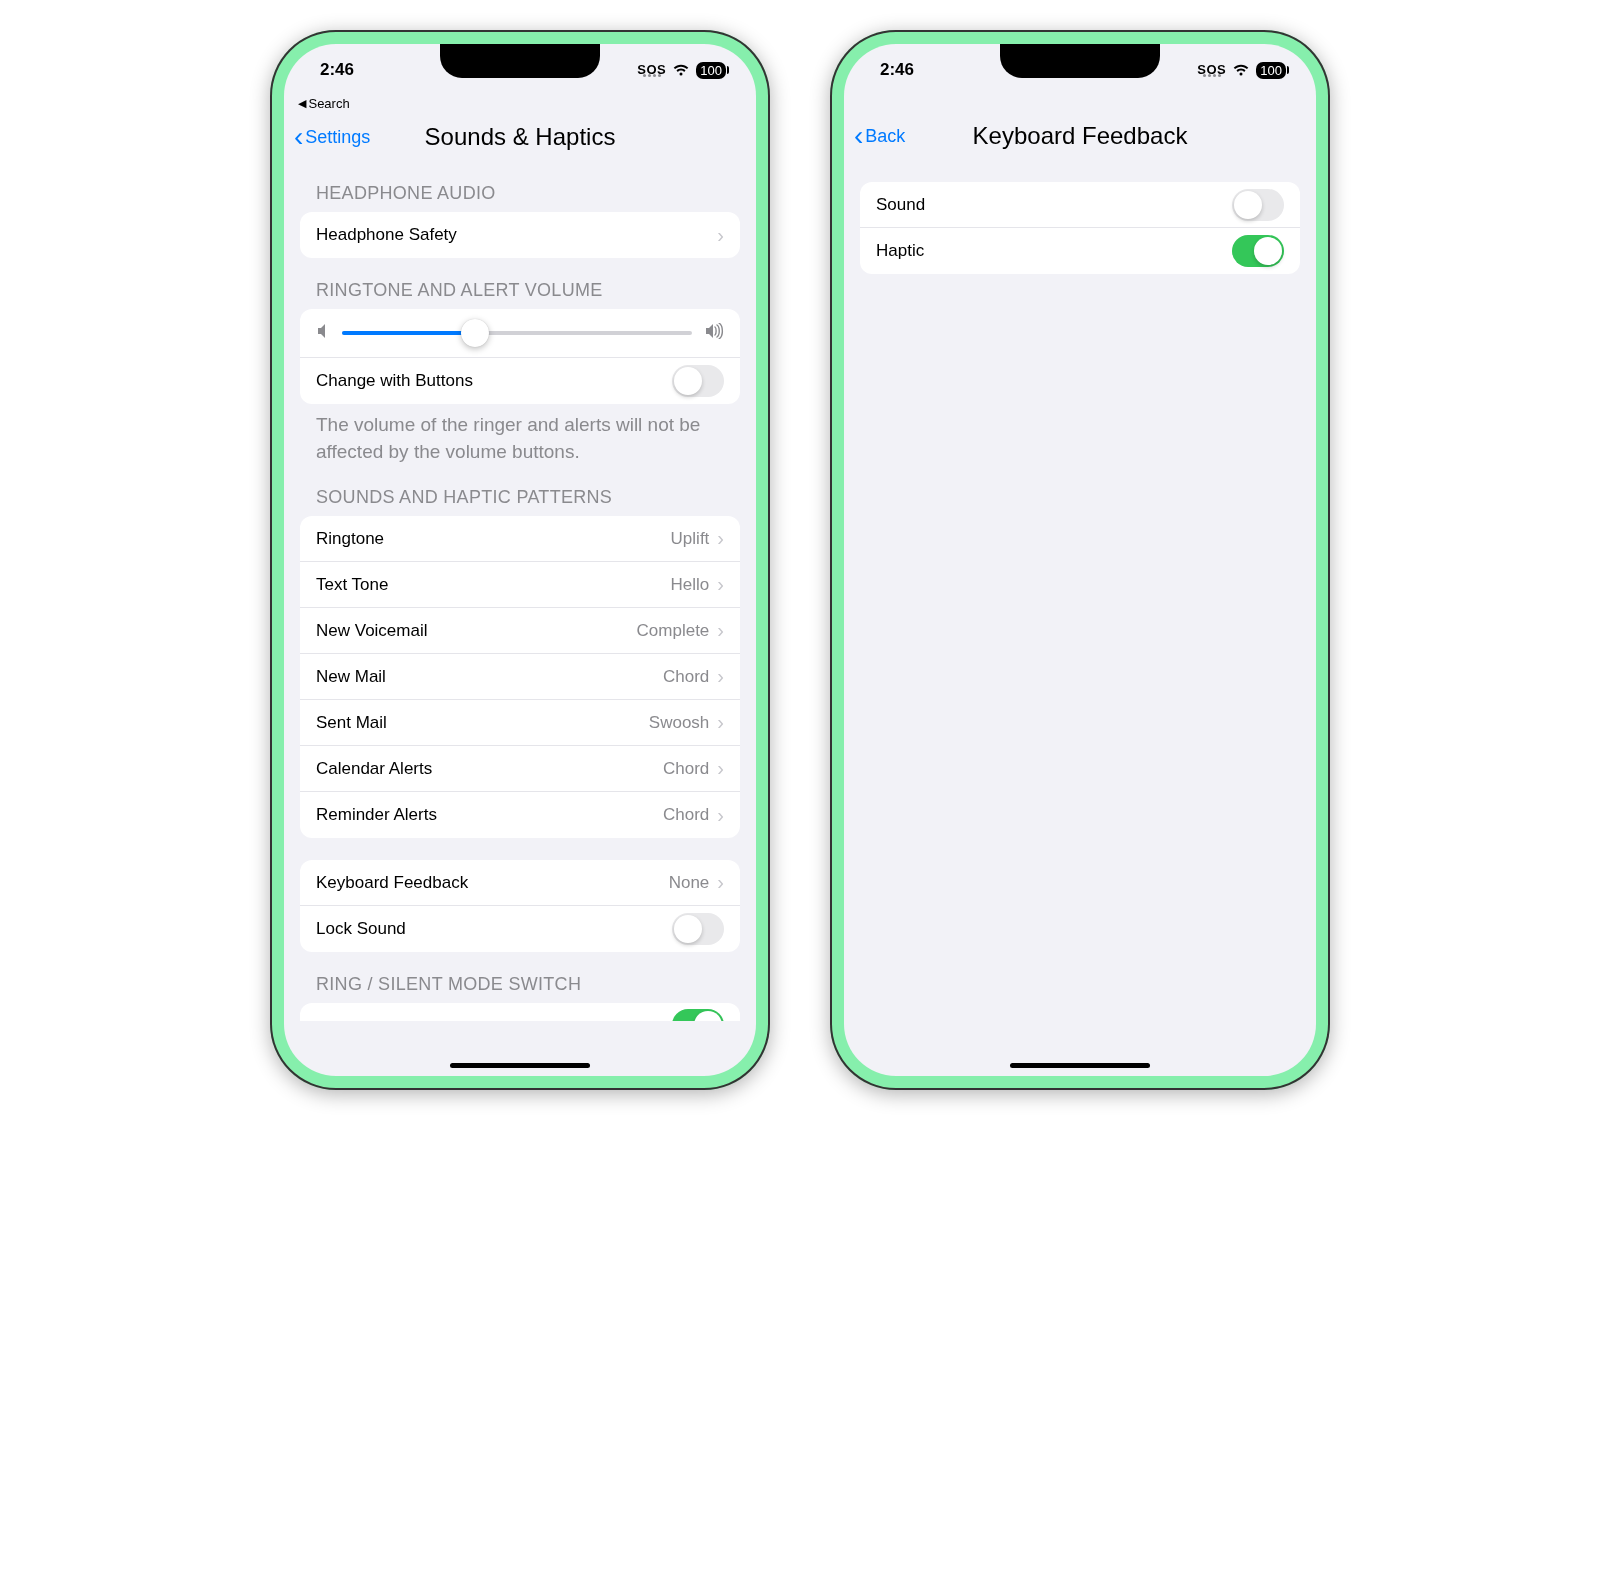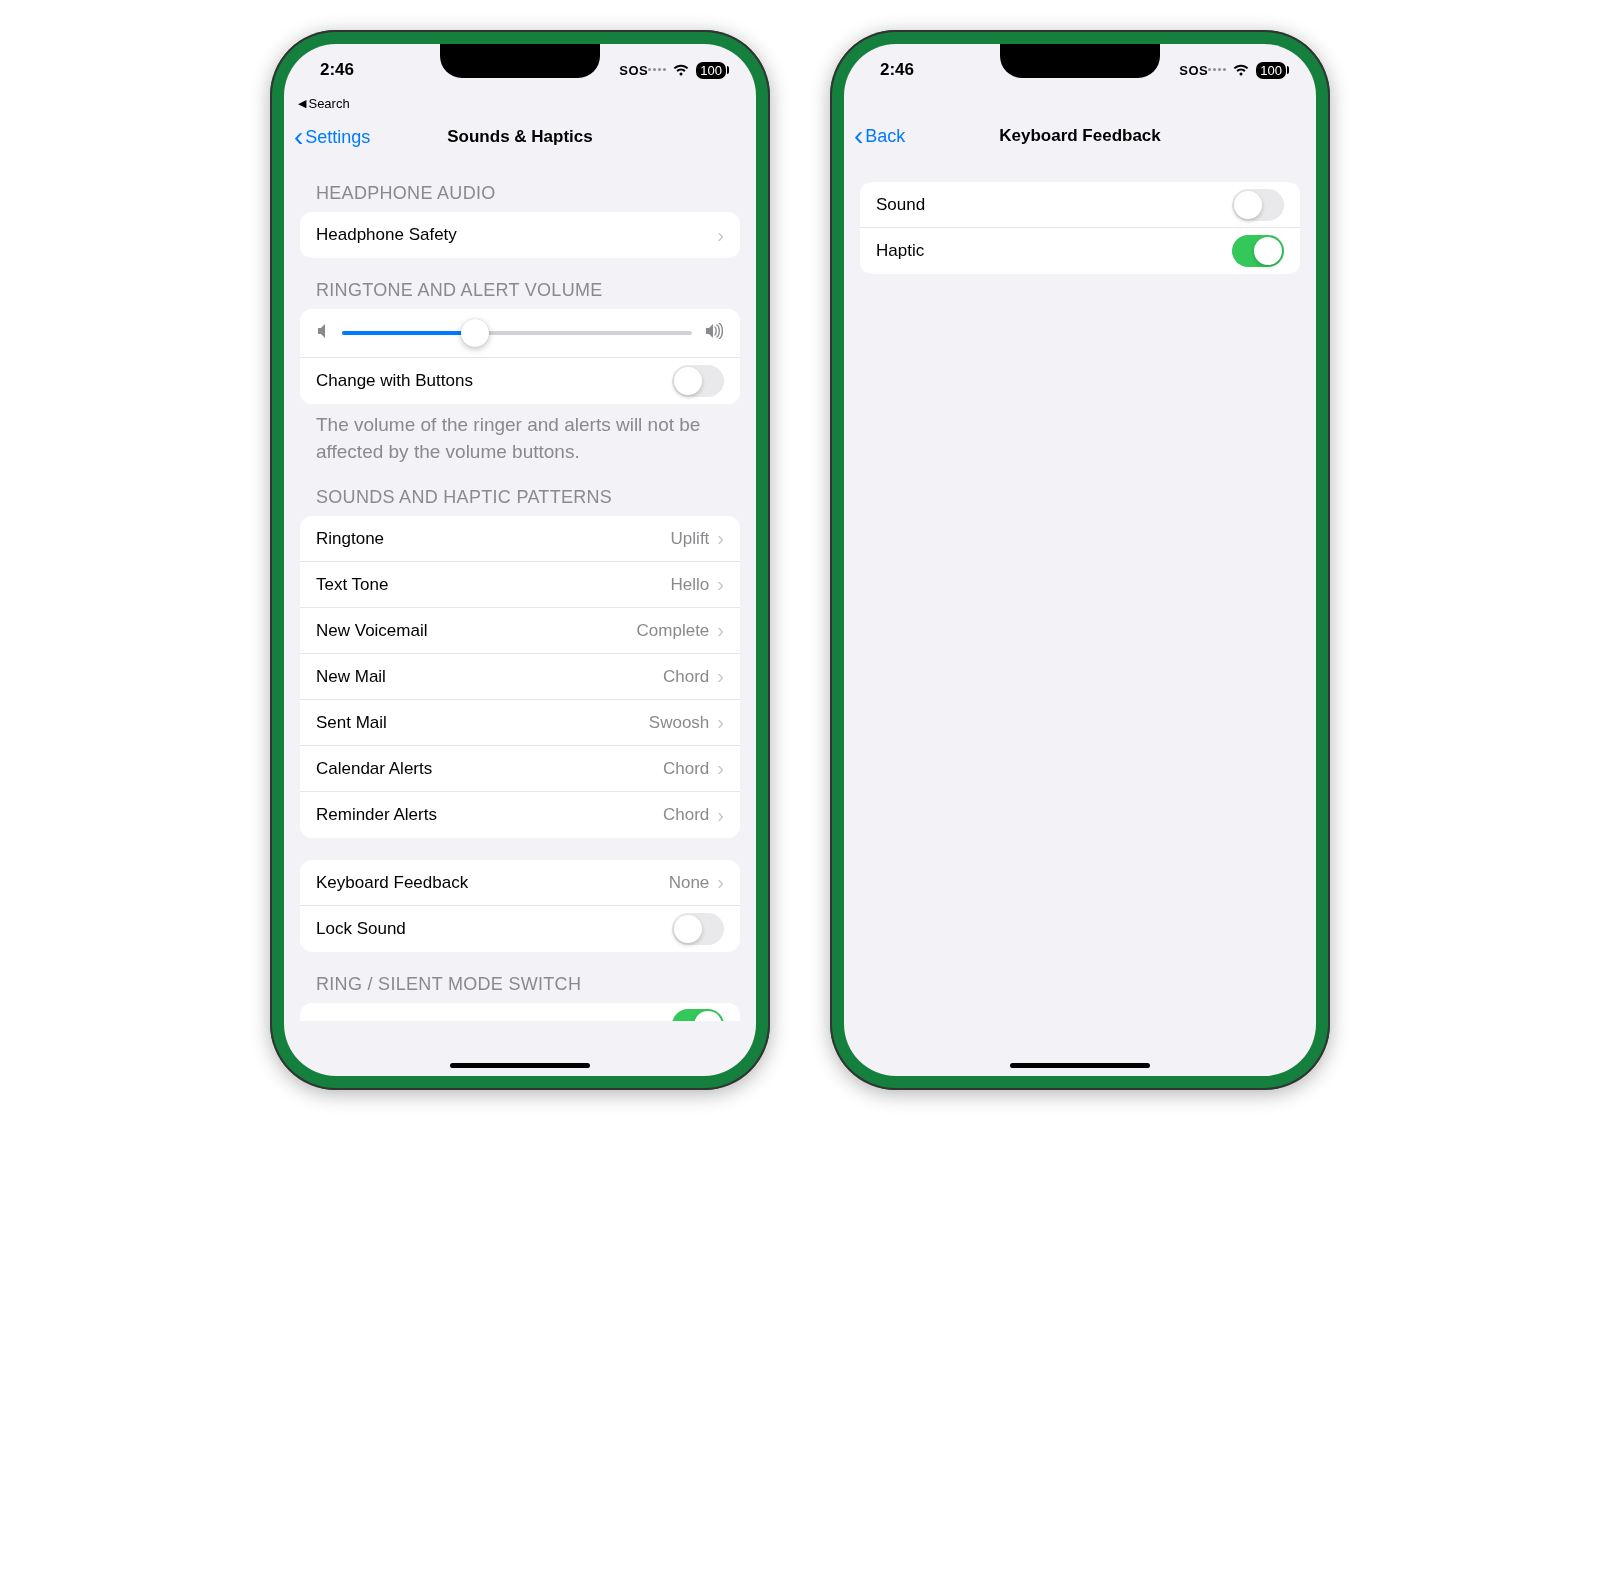--- a/index.html
+++ b/index.html
@@ -7,21 +7,21 @@
     font-family: -apple-system, BlinkMacSystemFont, "Segoe UI", Helvetica, Arial, sans-serif;
     background: #fff;
     display: flex;
     gap: 60px;
     padding: 30px;
     justify-content: center;
   }
   .phone {
     width: 500px;
     height: 1060px;
-    background: #15803d;
+    background: #86efac;
     border-radius: 66px;
     padding: 14px;
     box-shadow: inset 0 0 0 2px #333, 0 4px 20px rgba(0,0,0,.3);
     position: relative;
   }
   .phone::before, .phone::after {
     content: '';
     position: absolute;
     background: #222;
     border-radius: 4px;
@@ -53,40 +53,40 @@
     justify-content: space-between;
     align-items: center;
     padding: 0 30px 0 36px;
     font-weight: 600;
     font-size: 17px;
   }
   .status-right { display: flex; align-items: center; gap: 6px; }
   .sos { font-size: 13px; font-weight: 700; letter-spacing: .5px; }
   .sos-dots { display:flex; gap:2px; margin-top:-2px;}
   .sos-dots span{width:3px;height:3px;background:#8e8e93;border-radius:50%;}
-  .sos-wrap{display:flex;flex-direction:row;align-items:center;line-height:1;margin-left:16px;}
+  .sos-wrap{display:flex;flex-direction:column;align-items:center;line-height:1;margin-left:16px;}
   .wifi-icon svg { display:block; }
   .battery {
     background: #000; color: #fff; border-radius: 7px;
     padding: 1px 4px; font-size: 13px; font-weight: 400;
     position: relative;
   }
   .battery::after{content:'';position:absolute;right:-3px;top:50%;transform:translateY(-50%);width:2px;height:8px;background:#000;border-radius:0 2px 2px 0;}
   .breadcrumb {
     font-size: 13px; padding: 0 14px 2px; display:flex;align-items:center;gap:2px;
   }
   .breadcrumb .tri{font-size:11px;}
   .nav-bar {
     height: 48px; display: flex; align-items: center; position: relative; padding: 0 10px;
   }
   .nav-back { display: flex; align-items: center; color: #007aff; font-size: 18px; gap: 2px; }
   .nav-back .chev { font-size: 28px; font-weight: 400; line-height: 1; }
   .nav-title {
     position: absolute; left: 0; right: 0; text-align: center;
-    font-size: 17px; font-weight: 700; pointer-events: none;
+    font-size: 24px; font-weight: 400; pointer-events: none;
   }
   .content { flex: 1; overflow: hidden; padding: 0 16px; }
   .section-header {
     font-size: 18px; color: #8a8a8e; letter-spacing: .3px;
     padding: 22px 16px 8px; text-transform: uppercase;
   }
   .group {
     background: #fff; border-radius: 12px; overflow: hidden;
   }
   .row {

